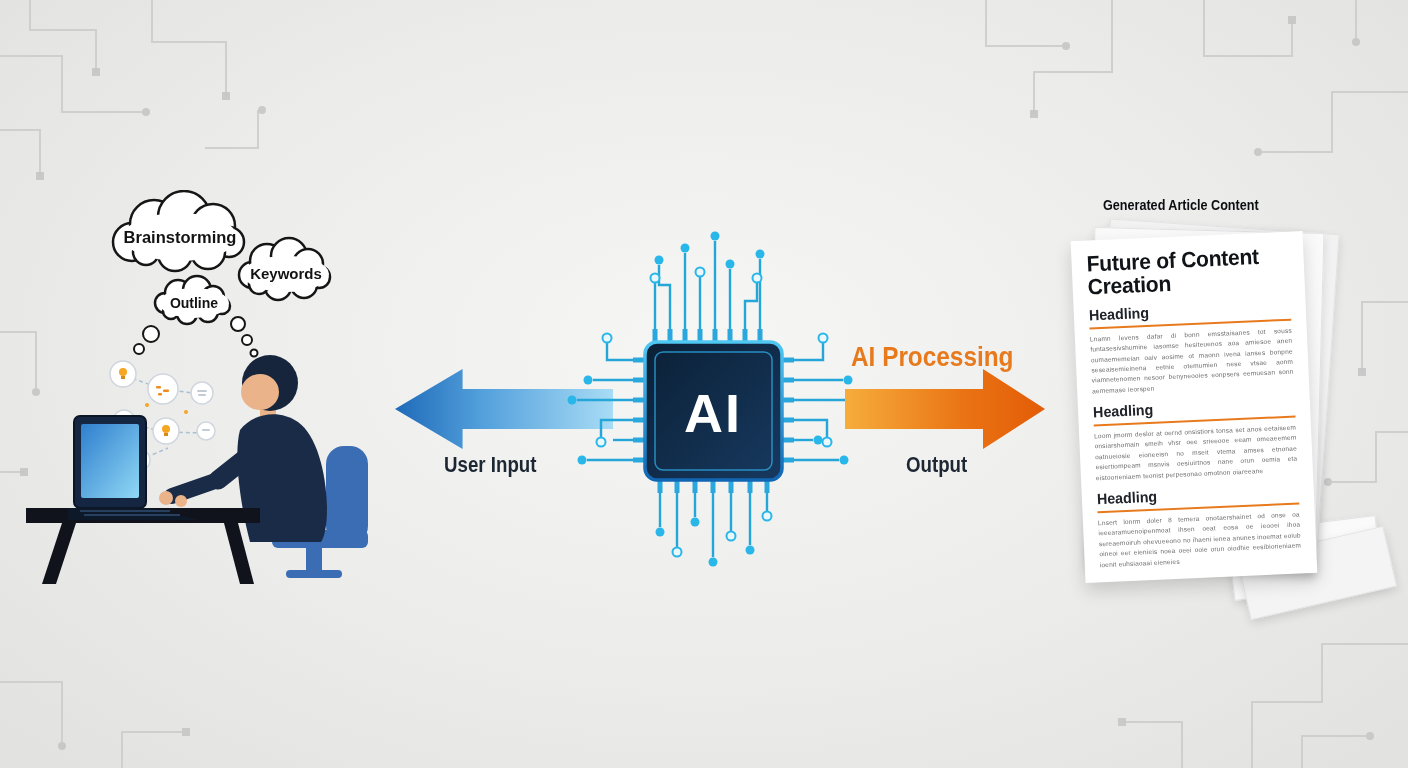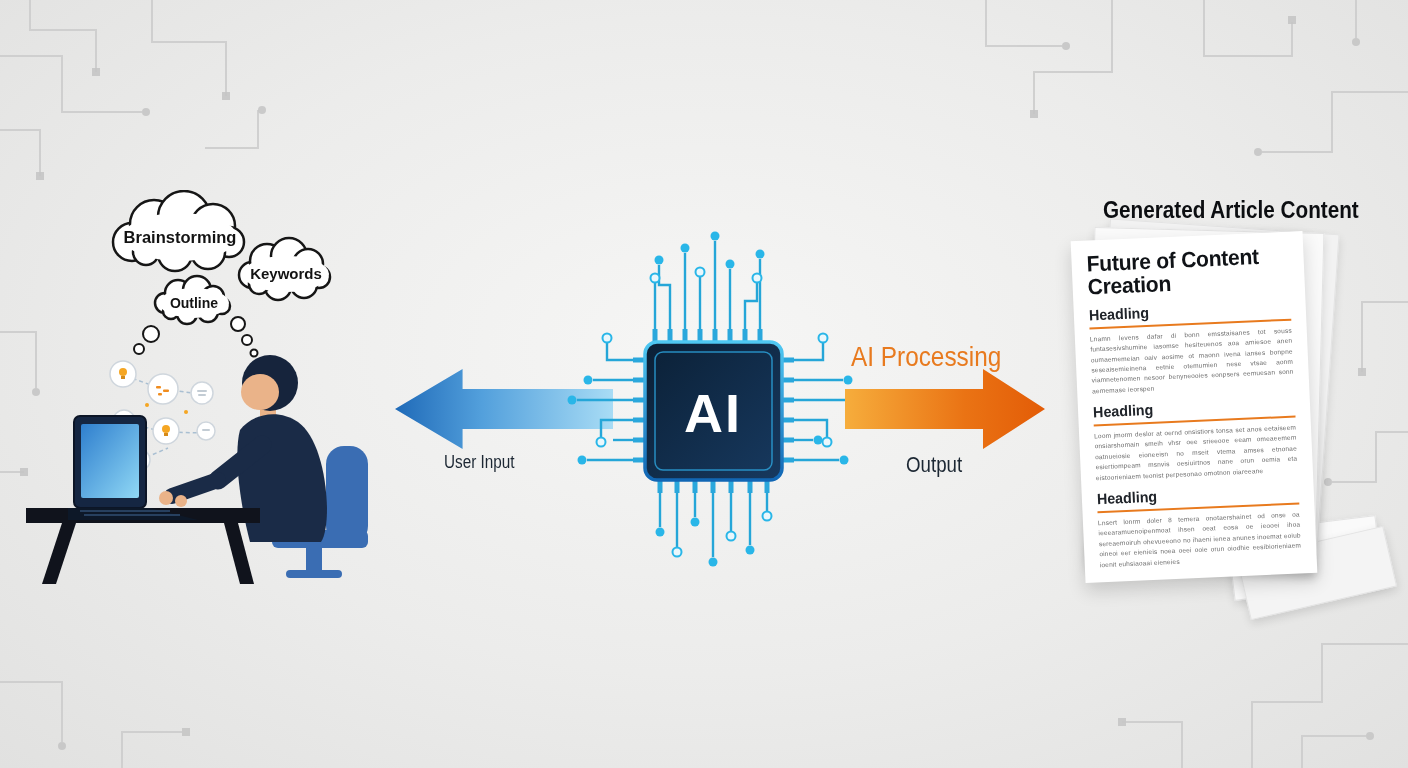--- a/index.html
+++ b/index.html
@@ -1,21 +1,21 @@
 <!DOCTYPE html>
 <html><head>
 <meta charset="utf-8">
 <style>
   *{margin:0;padding:0;box-sizing:border-box}
   html,body{background:#dedede}
   body{font-family:"Liberation Sans",sans-serif}
   #stage{position:relative;width:1408px;height:768px;overflow:hidden;
          background:radial-gradient(ellipse at 50% 45%, #f6f6f5 0%, #ececeb 55%, #e1e1e0 100%)}
   .abs{position:absolute}
-  .lbl{position:absolute;font-weight:normal;white-space:nowrap;color:#1c2733}
+  .lbl{position:absolute;font-weight:bold;white-space:nowrap;color:#1c2733}
   .cond{display:inline-block;transform:scaleX(.85);transform-origin:0 50%}
   
   .arrow-blue{left:395px;top:369px;width:218px;height:80px;
     clip-path:polygon(0% 50%,31% 0%,31% 25%,100% 25%,100% 75%,31% 75%,31% 100%);
     background:linear-gradient(90deg,#1f6ab8 0%,#53a0dc 40%,#a8dcf5 100%)}
   .arrow-orange{left:845px;top:369px;width:200px;height:80px;
     clip-path:polygon(0% 25%,69% 25%,69% 0%,100% 50%,69% 100%,69% 75%,0% 75%);
     background:linear-gradient(90deg,#f6ad3c 0%,#ea7314 60%,#e35c07 100%)}
   
   .papers{left:1058px;top:226px;width:330px;height:390px}
@@ -212,21 +212,21 @@
 
     <g>
       <line x1="252" y1="255" x2="208" y2="290" stroke="#1a2b47" stroke-width="19" stroke-linecap="round"></line>
       <line x1="208" y1="290" x2="162" y2="306" stroke="#1a2b47" stroke-width="16" stroke-linecap="round"></line>
       <circle cx="156" cy="308" r="7" fill="#eab389"></circle>
       <circle cx="171" cy="311" r="6" fill="#eab389"></circle>
     </g>
   </svg>
 
   <div class="abs arrow-blue"></div>
-  <div class="lbl" style="left:444px;top:452px;font-size:18px">
+  <div class="lbl" style="left:444px;top:452px;font-size:22px">
     <span class="cond">User Input</span>
   </div>
 
   <svg class="abs" style="left:555px;top:225px" width="310" height="345" viewBox="0 0 310 345">
     <defs>
       <linearGradient id="chipFill" x1="0" y1="0" x2="1" y2="1">
         <stop offset="0" stop-color="#0b2036"></stop>
           <stop offset="1" stop-color="#17395f"></stop>
       </linearGradient>
       <linearGradient id="chipEdge" x1="0" y1="0" x2="0" y2="1">
@@ -330,21 +330,21 @@
   </svg>
 
   <div class="lbl" style="left:851px;top:341px;font-size:28px;color:#e87a1e">
     <span class="cond" style="transform:scaleX(.87)">AI Processing</span>
   </div>
   <div class="abs arrow-orange"></div>
   <div class="lbl" style="left:906px;top:452px;font-size:22px">
     <span class="cond">Output</span>
   </div>
 
-  <div class="lbl" style="left:1103px;top:197px;font-size:23px;color:#0c0e11;font-weight:800">
+  <div class="lbl" style="left:1103px;top:197px;font-size:14px;color:#0c0e11;font-weight:800">
     <span class="cond" style="transform:scaleX(.9)">Generated Article Content</span>
   </div>
 
   <div class="abs papers">
     <div class="sheet" style="left:172px;top:298px;width:150px;height:68px;transform:rotate(-7deg);z-index:1"></div>
     <div class="sheet" style="left:184px;top:316px;width:150px;height:62px;transform:rotate(-13deg);background:#f4f4f4;z-index:1"></div>
     <div class="sheet" style="left:40px;top:0;width:230px;height:340px;transform:rotate(4deg);background:#f2f2f2;z-index:1"></div>
     <div class="sheet" style="left:32px;top:4px;width:230px;height:340px;transform:rotate(1.5deg);z-index:2"></div>
 
     <div class="paper-front">

